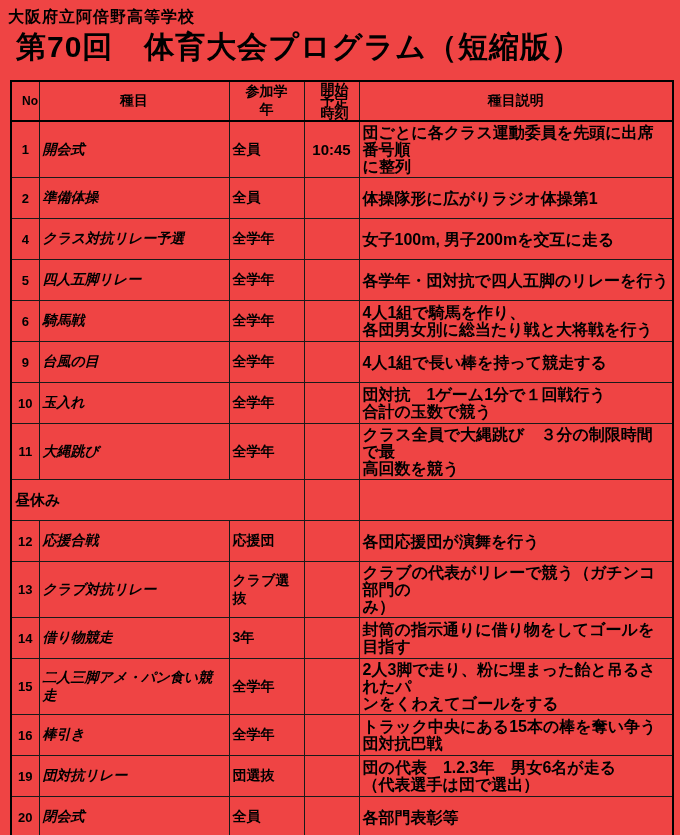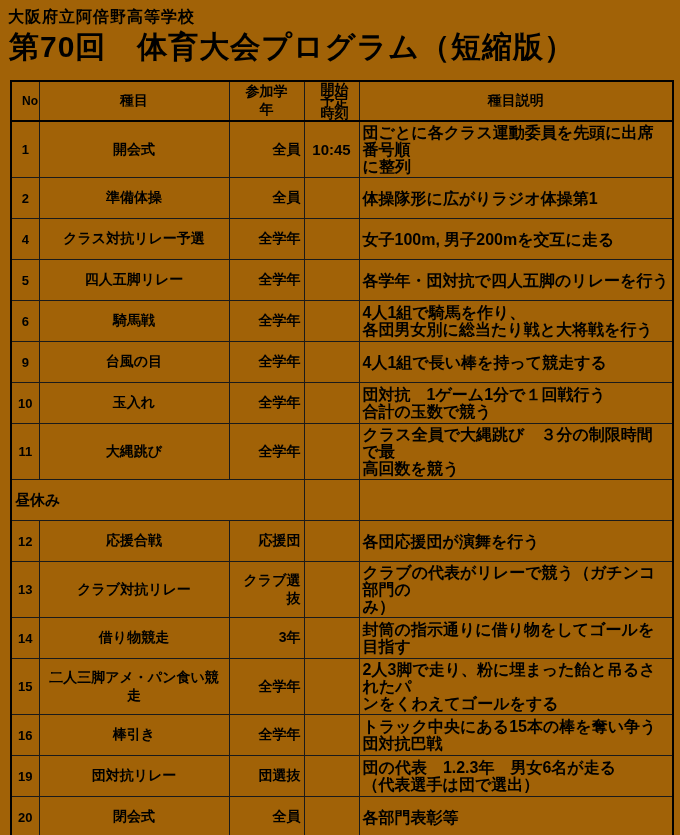--- a/index.html
+++ b/index.html
@@ -7,34 +7,34 @@
     padding: 0;
     background: #ffffff;
     color: #000000;
     font-family: "Liberation Sans", sans-serif;
   }
   .page {
     width: 680px;
     height: 835px;
     box-sizing: border-box;
     padding: 7px 8px 0 8px;
-    background: #a16207;
+    background: #ef4444;
     overflow: hidden;
   }
   .school {
     font-size: 16px;
     font-weight: bold;
     letter-spacing: 1px;
     line-height: 20px;
   }
   .title {
     font-size: 30px;
     font-weight: bold;
     letter-spacing: 1px;
-    margin: 3px 0 16px 1px;
+    margin: 3px 0 16px 8px;
     line-height: 34px;
     white-space: nowrap;
   }
   table.program {
     border-collapse: collapse;
     table-layout: fixed;
     width: 662px;
     margin-left: 2px;
     border: 2px solid #000;
   }
@@ -53,22 +53,22 @@
     padding: 1px 10px;
   }
   .program thead th.th-no { font-size: 12px; }
   .program thead th.th-time {
     font-size: 14px;
     line-height: 12px;
     text-align: right;
   }
   .program tbody td { height: 36px; }
   .c-no    { text-align: center; font-size: 13px; }
-  .c-event { text-align: center; font-size: 14px; padding: 2px 1px; }
-  .c-grade { text-align: right; font-size: 14px; padding: 2px 0; }
+  .c-event { text-align: left; font-size: 14px; padding: 2px 1px; font-style: italic; }
+  .c-grade { text-align: left; font-size: 14px; padding: 2px 0; }
   .c-time  { text-align: center; font-size: 15px; margin-left: 20px; }
   .c-desc  {
     text-align: left;
     font-size: 16px;
     line-height: 17px;
     padding: 2px 5px;
     white-space: pre-line;
   }
   .c-break { text-align: left; font-size: 15px; }
   .footer-note {

